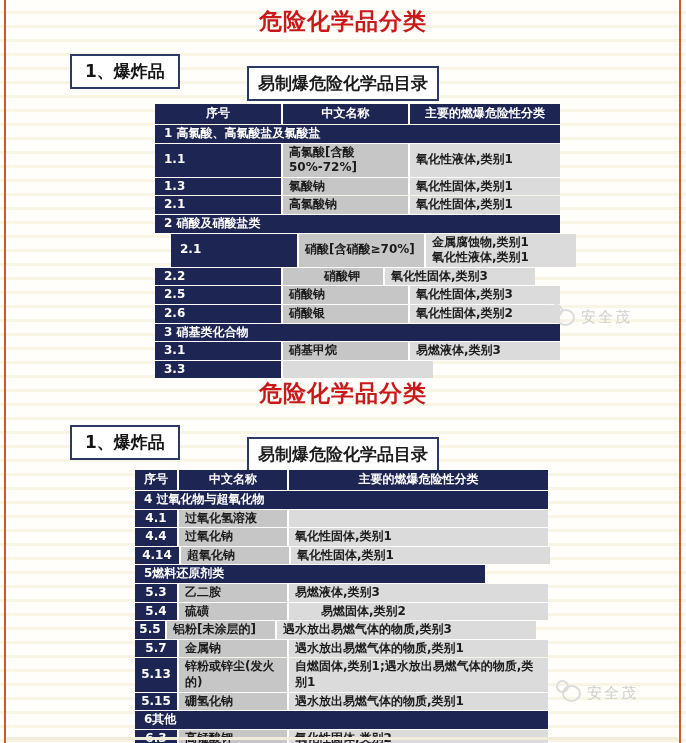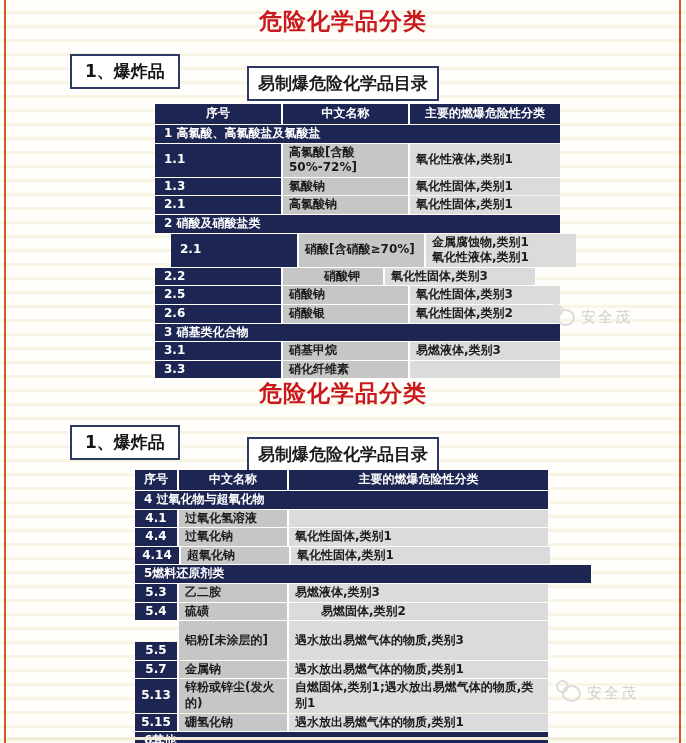--- a/index.html
+++ b/index.html
@@ -122,21 +122,20 @@
         <div class="t-row">
           <div class="t-cell sec-cell" style="width: 405px;">3 硝基类化合物</div>
         </div>
         <div class="t-row">
           <div class="t-cell no-cell" style="width: 128px;">3.1</div>
           <div class="t-cell name-cell" style="width: 127px;">硝基甲烷</div>
           <div class="t-cell hazard-cell" style="width: 150px;">易燃液体,类别3</div>
         </div>
         <div class="t-row">
           <div class="t-cell no-cell" style="width: 128px;">3.3</div>
-          <div class="t-cell name-cell" style="width: 127px;">硝化纤维素</div>
           <div class="t-cell hazard-cell" style="width: 150px;"></div>
         </div>
       </div>
     <div class="watermark">
       <span class="wm-icon"></span>
       <span class="wm-text">安全茂</span>
     </div>
   </section>
 
   <section class="panel panel-1">
@@ -161,34 +160,34 @@
           <div class="t-cell no-cell" style="width: 44px;">4.4</div>
           <div class="t-cell name-cell" style="width: 110px;">过氧化钠</div>
           <div class="t-cell hazard-cell" style="width: 259px;">氧化性固体,类别1</div>
         </div>
         <div class="t-row">
           <div class="t-cell no-cell" style="width: 46px;">4.14</div>
           <div class="t-cell name-cell" style="width: 110px;">超氧化钠</div>
           <div class="t-cell hazard-cell" style="width: 259px;">氧化性固体,类别1</div>
         </div>
         <div class="t-row">
-          <div class="t-cell sec-cell" style="width: 456px;">5燃料还原剂类</div>
+          <div class="t-cell sec-cell" style="width: 350px;">5燃料还原剂类</div>
         </div>
         <div class="t-row">
           <div class="t-cell no-cell" style="width: 44px;">5.3</div>
           <div class="t-cell name-cell" style="width: 110px;">乙二胺</div>
           <div class="t-cell hazard-cell" style="width: 259px;">易燃液体,类别3</div>
         </div>
         <div class="t-row">
           <div class="t-cell no-cell" style="width: 44px;">5.4</div>
           <div class="t-cell name-cell" style="width: 110px;">硫磺</div>
           <div class="t-cell hazard-cell" style="width: 259px; padding-left: 32px;">易燃固体,类别2</div>
         </div>
         <div class="t-row">
-          <div class="t-cell no-cell" style="width: 44px; margin-top: 21px;">5.5</div>
+          <div class="t-cell no-cell" style="width: 32px;">5.5</div>
           <div class="t-cell name-cell" style="width: 110px;">铝粉[未涂层的]</div>
           <div class="t-cell hazard-cell" style="width: 259px;">遇水放出易燃气体的物质,类别3</div>
         </div>
         <div class="t-row">
           <div class="t-cell no-cell" style="width: 44px;">5.7</div>
           <div class="t-cell name-cell" style="width: 110px;">金属钠</div>
           <div class="t-cell hazard-cell" style="width: 259px;">遇水放出易燃气体的物质,类别1</div>
         </div>
         <div class="t-row">
           <div class="t-cell no-cell" style="width: 44px;">5.13</div>

